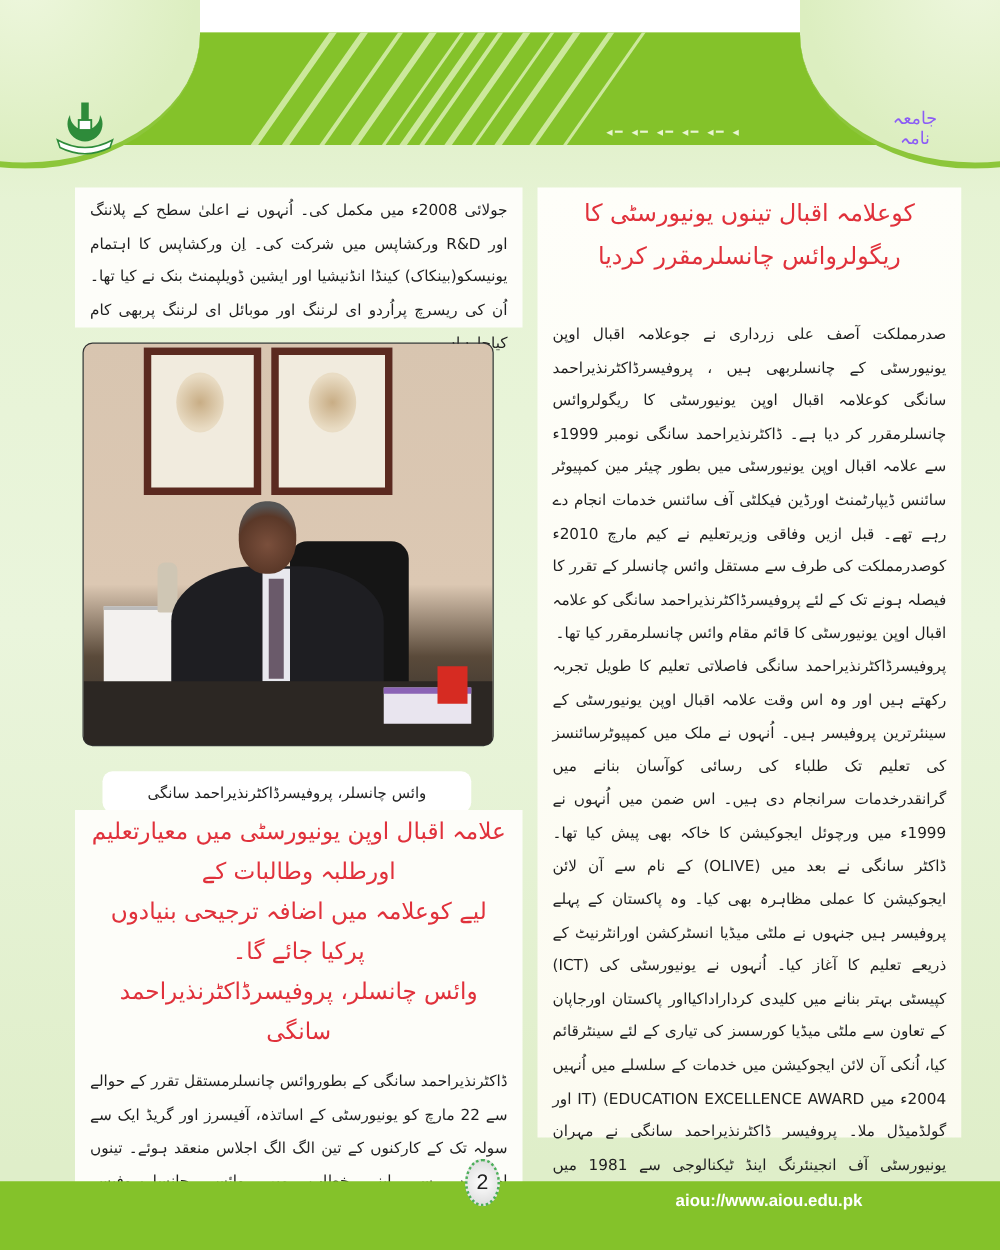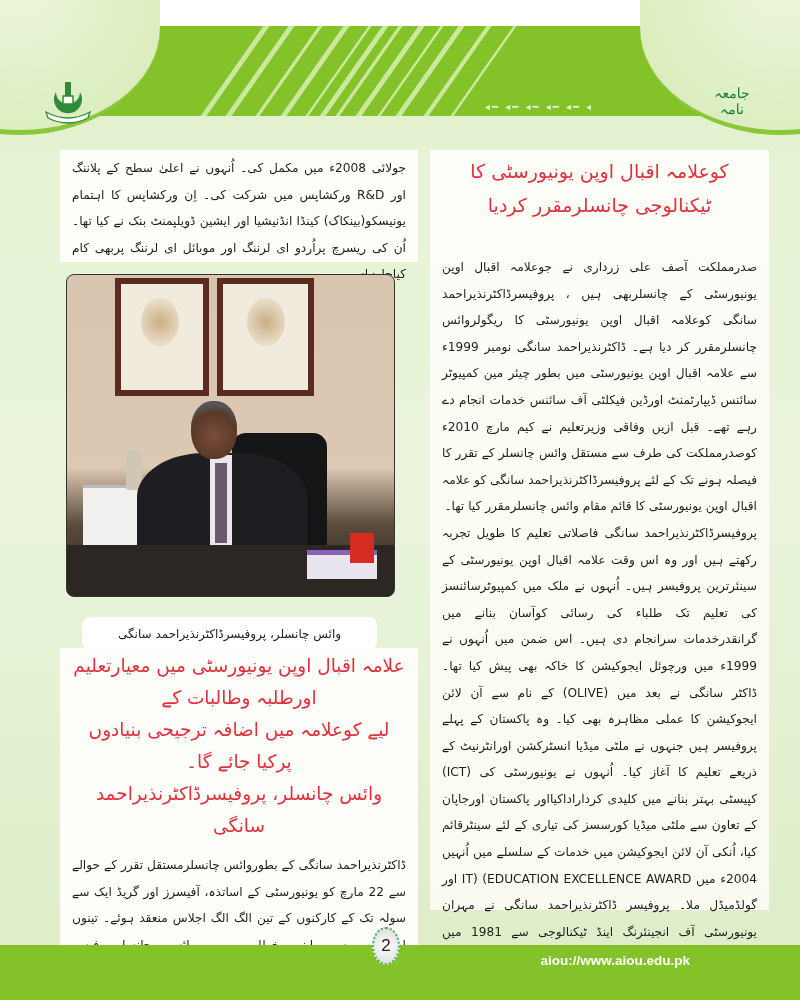--- a/index.html
+++ b/index.html
@@ -26,21 +26,21 @@
     border-radius:0 0 50% 50%;
     background:radial-gradient(ellipse at 50% 30%, #eef7de 0%, #dceec0 70%);
     border-bottom:5px solid #8cc63a;
   }
   .logo {
     position:absolute; left:42px; top:78px; width:52px; height:48px;
     display:flex; align-items:center; justify-content:center;
   }
   .masthead {
     position:absolute; right:42px; top:86px; width:52px; height:40px;
-    font-size:14px; color:#15803d; direction:rtl; text-align:center; line-height:16px; font-family:Liberation Serif, serif;
+    font-size:14px; color:#8b5cf6; direction:rtl; text-align:center; line-height:16px; font-family:Liberation Sans, sans-serif;
   }
   .arrows-right {
     position:absolute; left:485px; top:101px; font-size:10px; color:#e8f4d0; letter-spacing:2px;
   }
   
   .panel { position:absolute; background:#fdfdf9; }
   .right-panel { left:430px; top:150px; width:339px; height:760px; background:linear-gradient(180deg,#fefef9 0%,#fcfbf1 100%); }
   .top-left-panel { left:60px; top:150px; width:358px; height:112px; }
   .bottom-left-panel { left:60px; top:648px; width:358px; height:324px; }
   .urdu { direction:rtl; text-align:justify; font-family:"DejaVu Sans", sans-serif; color:#1f1f1f; }
@@ -111,21 +111,21 @@
     <path d="M14 14 A14 14 0 1 0 38 14 A11 11 0 1 1 14 14 Z" fill="#2e8b3a"></path>
     <rect x="23" y="4" width="6" height="22" fill="#2e8b3a"></rect>
     <rect x="21" y="18" width="10" height="8" fill="#fff" stroke="#2e8b3a" stroke-width="1.5"></rect>
     <path d="M4 34 Q26 46 48 34 L46 40 Q26 50 6 40 Z" fill="#fff" stroke="#2e8b3a" stroke-width="1.3"></path>
   </svg>
 </div>
 <div class="masthead">جامعہ نامہ</div>
 
 <div class="panel right-panel">
   <div class="urdu headline">
-    <div>کوعلامہ اقبال اوپن یونیورسٹی کا ٹیکنالوجی چانسلرمقرر کردیا</div>
+    <div>کوعلامہ اقبال تینوں یونیورسٹی کا ریگولروائس چانسلرمقرر کردیا</div>
   </div>
   <div class="urdu body-text">
     <p>صدرمملکت آصف علی زرداری نے جوعلامہ اقبال اوپن یونیورسٹی کے چانسلربھی ہیں ، پروفیسرڈاکٹرنذیراحمد سانگی کوعلامہ اقبال اوپن یونیورسٹی کا ریگولروائس چانسلرمقرر کر دیا ہے۔ ڈاکٹرنذیراحمد سانگی نومبر 1999ء سے علامہ اقبال اوپن یونیورسٹی میں بطور چیئر مین کمپیوٹر سائنس ڈیپارٹمنٹ اورڈین فیکلٹی آف سائنس خدمات انجام دے رہے تھے۔ قبل ازیں وفاقی وزیرتعلیم نے کیم مارچ 2010ء کوصدرمملکت کی طرف سے مستقل وائس چانسلر کے تقرر کا فیصلہ ہونے تک کے لئے پروفیسرڈاکٹرنذیراحمد سانگی کو علامہ اقبال اوپن یونیورسٹی کا قائم مقام وائس چانسلرمقرر کیا تھا۔</p>
     <p>پروفیسرڈاکٹرنذیراحمد سانگی فاصلاتی تعلیم کا طویل تجربہ رکھتے ہیں اور وہ اس وقت علامہ اقبال اوپن یونیورسٹی کے سینئرترین پروفیسر ہیں۔ اُنہوں نے ملک میں کمپیوٹرسائنسز کی تعلیم تک طلباء کی رسائی کوآسان بنانے میں گرانقدرخدمات سرانجام دی ہیں۔ اس ضمن میں اُنہوں نے 1999ء میں ورچوئل ایجوکیشن کا خاکہ بھی پیش کیا تھا۔ ڈاکٹر سانگی نے بعد میں (OLIVE) کے نام سے آن لائن ایجوکیشن کا عملی مظاہرہ بھی کیا۔ وہ پاکستان کے پہلے پروفیسر ہیں جنہوں نے ملٹی میڈیا انسٹرکشن اورانٹرنیٹ کے ذریعے تعلیم کا آغاز کیا۔ اُنہوں نے یونیورسٹی کی (ICT) کپیسٹی بہتر بنانے میں کلیدی کرداراداکیااور پاکستان اورجاپان کے تعاون سے ملٹی میڈیا کورسسز کی تیاری کے لئے سینٹرقائم کیا، اُنکی آن لائن ایجوکیشن میں خدمات کے سلسلے میں اُنہیں 2004ء میں IT) (EDUCATION EXCELLENCE AWARD اور گولڈمیڈل ملا۔ پروفیسر ڈاکٹرنذیراحمد سانگی نے مہران یونیورسٹی آف انجینئرنگ اینڈ ٹیکنالوجی سے 1981 میں دوگولڈمیڈلز کے ساتھ گریجویشن میں پہلی پوزیشن حاصل کی جس پر اُنہیں بیسٹ گریجویٹ ایوارڈ دیا گیا تھا۔ اُنہوں نے میرٹ اسکالرشپ حاصل کیا اور لیور پول یونیورسٹی یوکے(U.K) سے 1989ء میں پی ایچ ڈی کا ’’Mason Bibby‘‘ کا اعلیٰ اعزاز حاصل کیا۔ ڈاکٹرسانگی نے اپنی پی ایچ ڈی کے دوران پانچ مقالے لکھے اور اُن کی اس کاوش پربھی اُنہیں ایوارڈ دیا گیا۔ ایجوکیشنل ٹیکنالوجی کے میدان میں اُنہوں نے پوسٹ ڈاکٹرل (Doctrol) ریسرچ کینٹ سٹیٹ یونیورسٹی (امریکہ) سے</p>
   </div>
 </div>
 
 <div class="panel top-left-panel">
   <div class="urdu body-text">
     <p>جولائی 2008ء میں مکمل کی۔ اُنہوں نے اعلیٰ سطح کے پلاننگ اور R&amp;D ورکشاپس میں شرکت کی۔ اِن ورکشاپس کا اہتمام یونیسکو(بینکاک) کینڈا انڈنیشیا اور ایشین ڈویلپمنٹ بنک نے کیا تھا۔ اُن کی ریسرچ پراُردو ای لرننگ اور موبائل ای لرننگ پربھی کام کیاجارہاہے۔</p>

